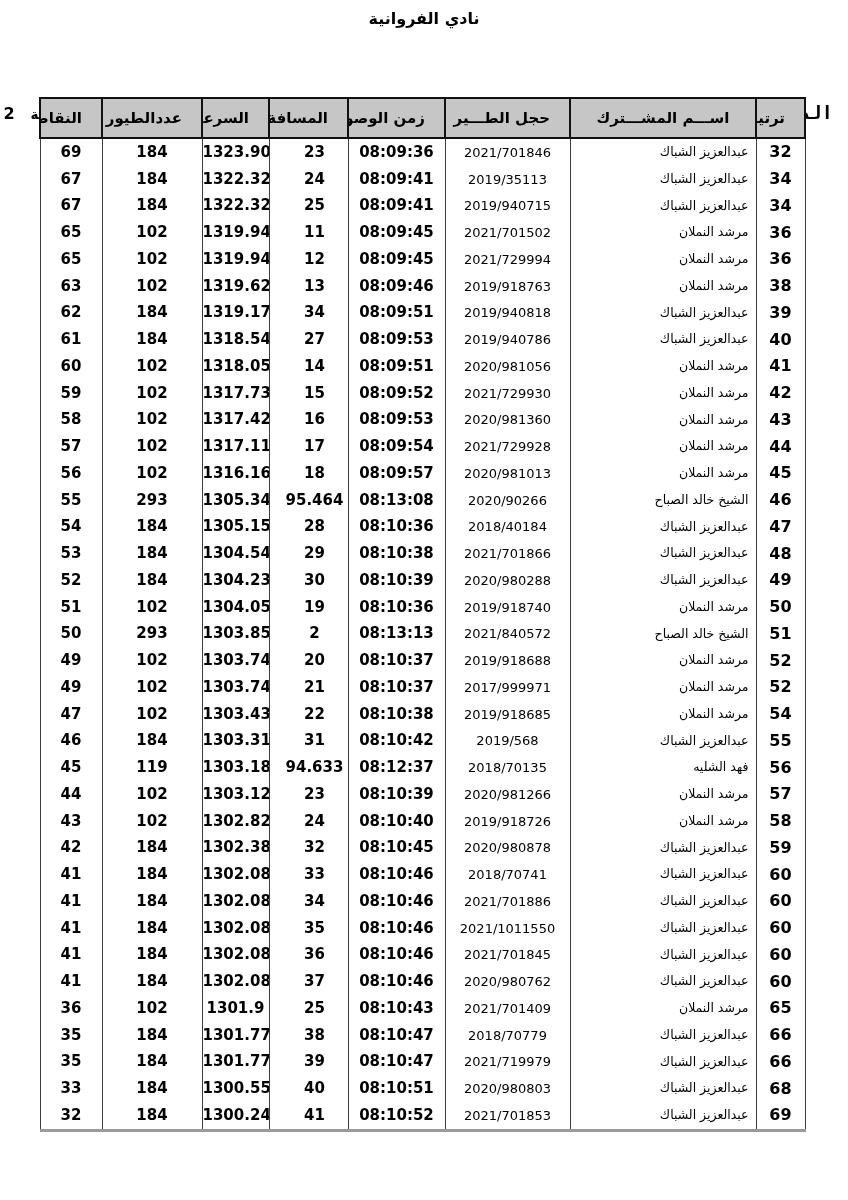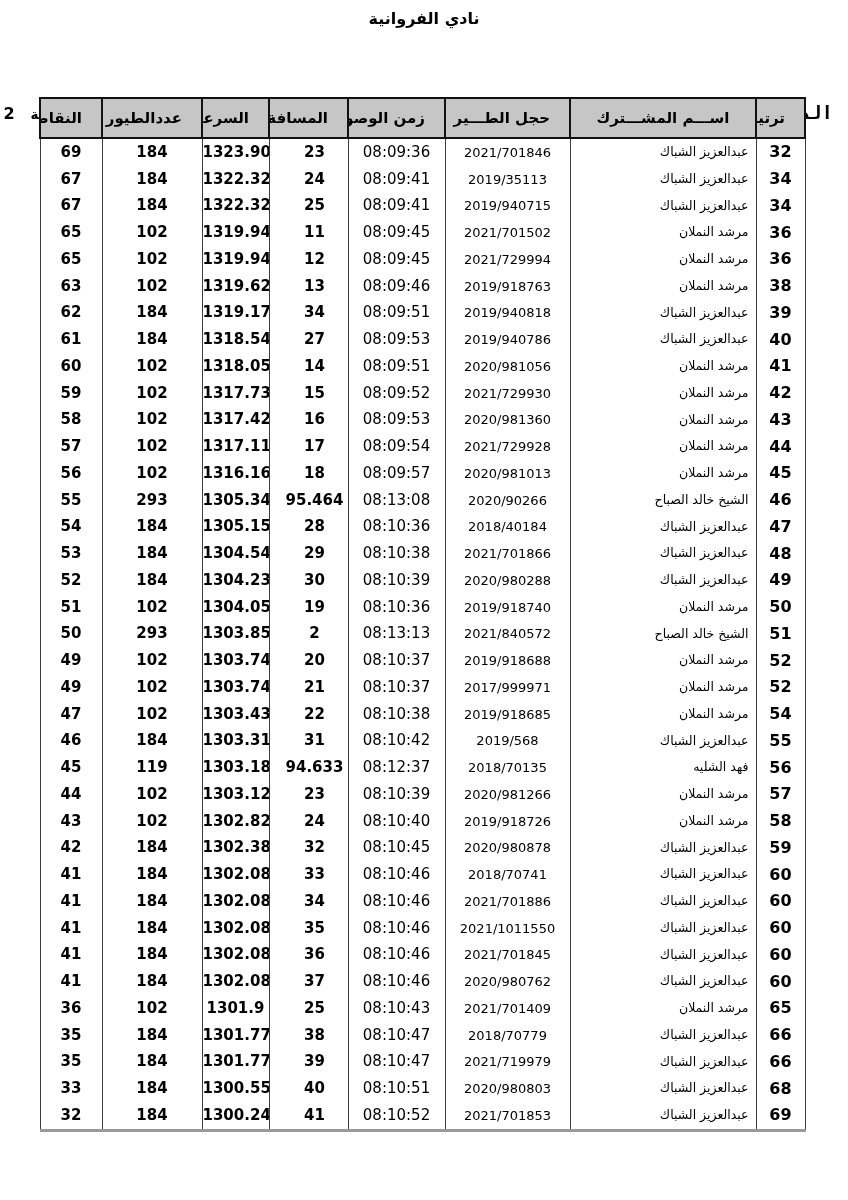--- a/index.html
+++ b/index.html
@@ -38,21 +38,21 @@
   tbody td{
     border-left:1px solid var(--grid-line,#3d3d3d);
     border-right:1px solid var(--grid-line,#3d3d3d);
     height:26.76px;padding:0;text-align:center;vertical-align:middle;
     line-height:1;white-space:nowrap;overflow:hidden;
   }
   tbody tr:last-child td{border-bottom:3px solid var(--bottom-border,#9a9a9a);}
   td.c-rank{font-weight:bold;font-size:16px;}
   td.c-name{font-size:12.5px;text-align:right;padding-left:2px;padding-right:7px;}
   td.c-ring{font-size:13px;direction:ltr;}
-  td.c-time{font-weight:normal;font-size:15px;direction:ltr;text-align:center;}
+  td.c-time{font-weight:bold;font-size:15px;direction:ltr;text-align:center;}
   td.c-distance{font-weight:bold;font-size:15px;direction:ltr;padding-left:12px;}
   td.c-speed{font-weight:bold;font-size:15px;direction:ltr;}
   td.c-birds{font-weight:bold;font-size:15px;direction:ltr;}
   td.c-points{font-weight:bold;font-size:15px;direction:ltr;}
   col.w-rank{width:49px;} col.w-name{width:186px;} col.w-ring{width:125px;}
   col.w-time{width:97px;} col.w-distance{width:79px;} col.w-speed{width:67px;}
   col.w-birds{width:100px;} col.w-points{width:62px;}
 </style>
 </head>
 <body>

